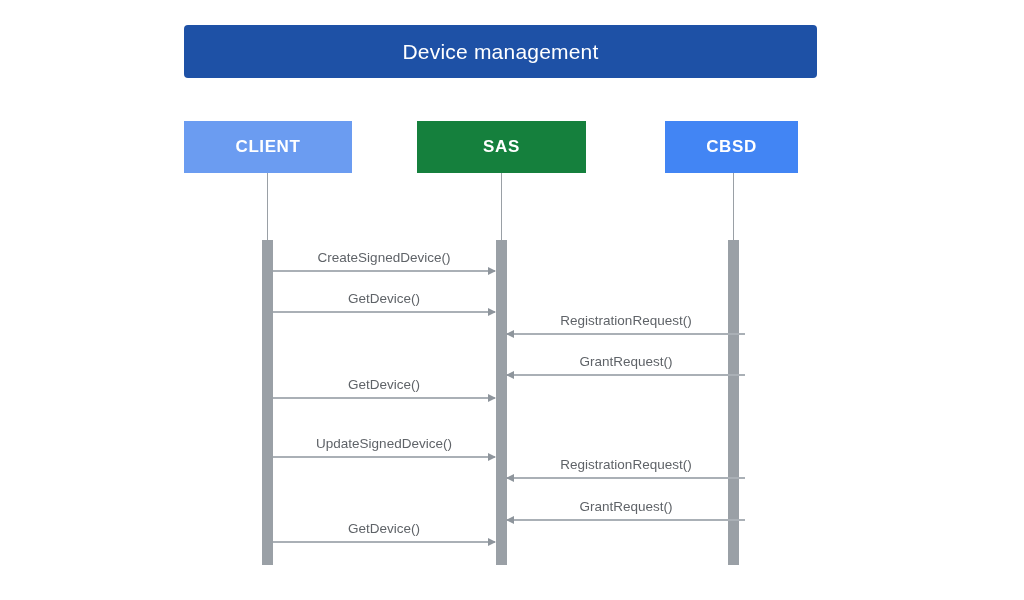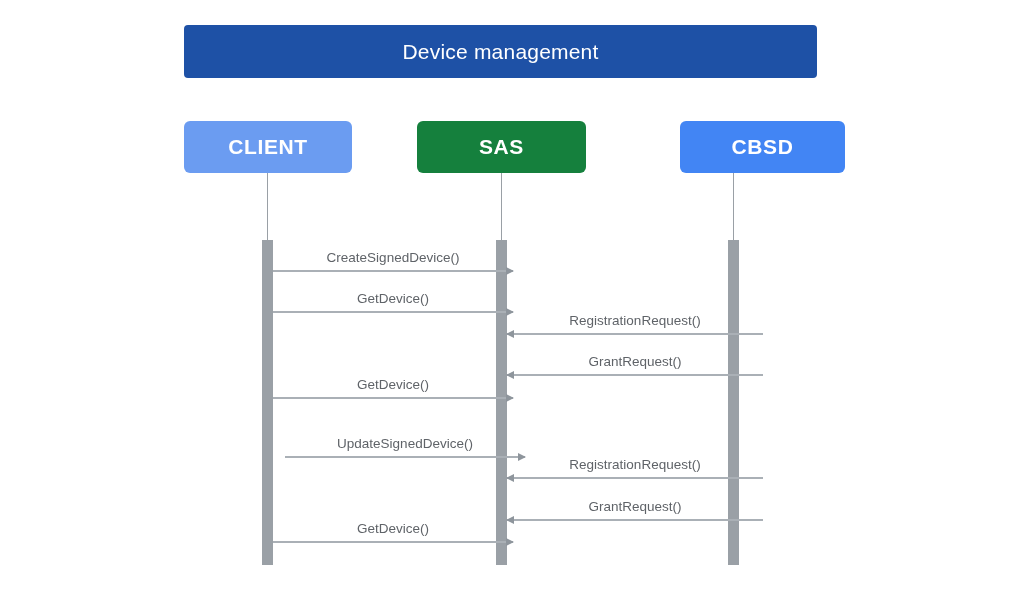--- a/index.html
+++ b/index.html
@@ -9,56 +9,56 @@
   }
   
   .title-banner {
     position:absolute; left:184px; top:25px; width:633px; height:53px;
     background:#1E51A6; border-radius:4px;
     display:flex; align-items:center; justify-content:center;
     color:#ffffff; font-size:21px; font-weight:500; letter-spacing:0.2px;
   }
   
   .actor {
-    position:absolute; top:121px; height:52px; border-radius:6px;
+    position:absolute; top:121px; height:52px; border-radius:0;
     display:flex; align-items:center; justify-content:center;
-    color:#ffffff; font-weight:bold; font-size:21px; letter-spacing:0.6px;
+    color:#ffffff; font-weight:bold; font-size:17px; letter-spacing:0.6px;
   }
   .actor.client { left:184px; width:168px; background:#6B9CF1; }
   .actor.sas    { left:417px; width:169px; background:#15803d; }
-  .actor.cbsd   { left:680px; width:165px; background:#4285F4; }
+  .actor.cbsd   { left:665px; width:133px; background:#4285F4; }
   
   .lifeline { position:absolute; top:173px; height:67px; width:1px; background:#9AA0A6; }
   .lifeline.client { left:267px; }
   .lifeline.sas    { left:501px; }
   .lifeline.cbsd   { left:733px; }
   
   .bar { position:absolute; top:240px; height:325px; width:11px; background:#9AA0A6; }
   .bar.client { left:262px; }
   .bar.sas    { left:496px; }
   .bar.cbsd   { left:728px; }
   
-  .msg { position:absolute; height:26px;padding-left:18px; }
+  .msg { position:absolute; height:26px; }
   .msg.c2s { left:273px; width:222px; }
   .msg.b2s { left:507px; width:238px; }
   .msg .label {
     position:absolute; bottom:7px; left:0; width:100%; text-align:center;
     color:#5F6368; font-size:13.5px; white-space:nowrap;
   }
   .msg .arrow { position:absolute; left:0; right:0; bottom:0; height:2px; background:#AAB0B6; }
   .msg.right .arrow::after {
     content:""; position:absolute; right:-1px; top:-3px; width:0; height:0;
     border-left:8px solid #8E959C; border-top:4px solid transparent; border-bottom:4px solid transparent;
   }
   .msg.left .arrow::after {
     content:""; position:absolute; left:-1px; top:-3px; width:0; height:0;
     border-right:8px solid #8E959C; border-top:4px solid transparent; border-bottom:4px solid transparent;
   }
   .m1 { top:246px; } .m2 { top:287px; } .m3 { top:309px; }
-  .m4 { top:350px; } .m5 { top:373px; } .m6 { top:432px;margin-left:12px; }
+  .m4 { top:350px; } .m5 { top:373px; } .m6 { top:432px; }
   .m7 { top:453px; } .m8 { top:495px; } .m9 { top:517px; }
 </style>
 </head>
 <body>
 
 <div class="canvas">
 
   <div class="title-banner">Device management</div>
 
   <div class="actor client">CLIENT</div>

